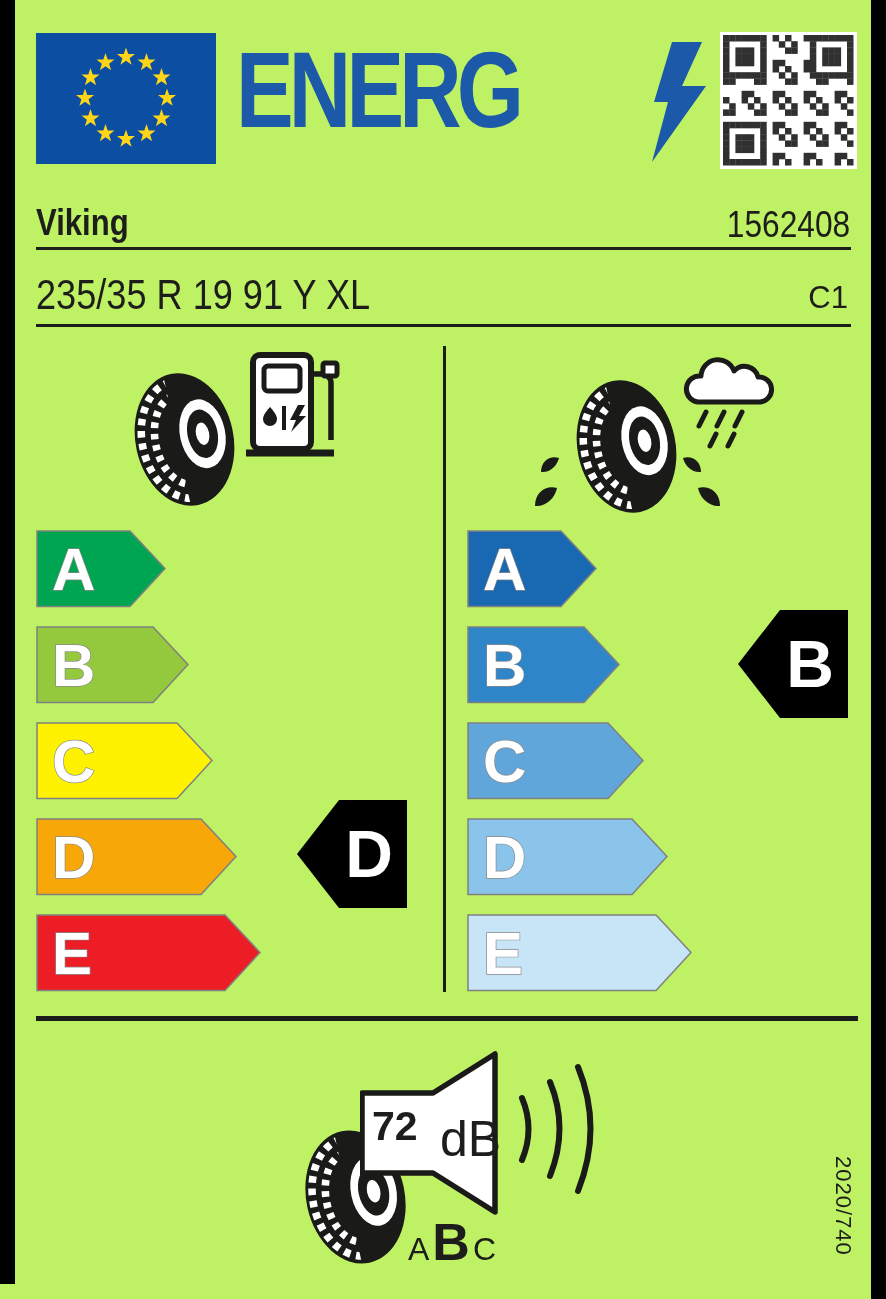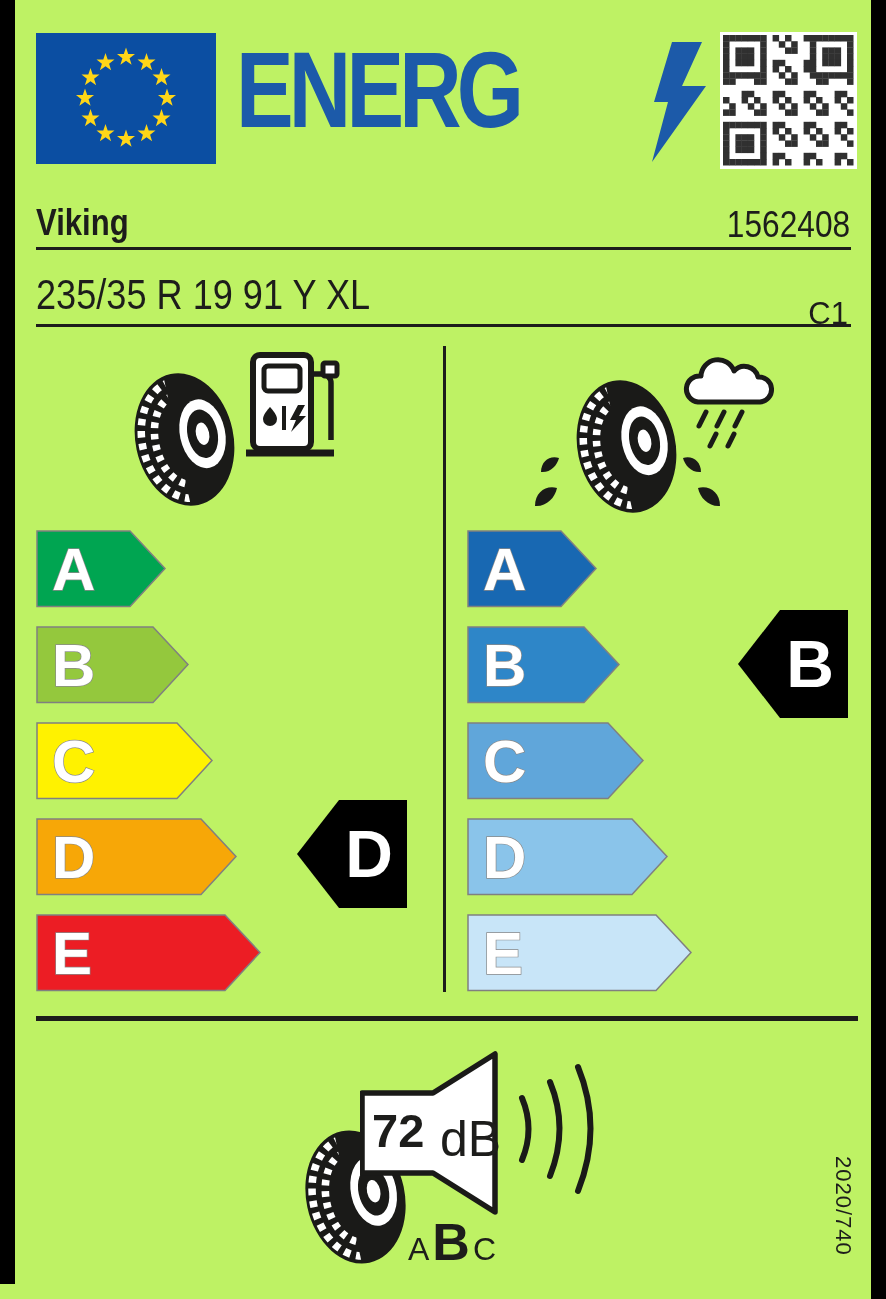--- a/index.html
+++ b/index.html
@@ -6,28 +6,28 @@
   .label{position:relative;width:886px;height:1299px;background:#bef264;overflow:hidden;
          font-family:"Liberation Sans",sans-serif;color:#1d1d1b;}
   .abs{position:absolute;}
   .border-bar{position:absolute;background:#000;}
   .hr{position:absolute;background:#1d1d1b;}
   .cond{transform:scaleX(0.84);transform-origin:0 50%;white-space:nowrap;}
   .cond-r{transform:scaleX(0.88);transform-origin:100% 50%;white-space:nowrap;}
   .brand{font-size:37px;font-weight:bold;letter-spacing:0;}
   .typeid{font-size:36px;}
   .size-row{font-size:43px;}
-  .c1{font-size:31px;margin-top:16px;}
+  .c1{font-size:31px;}
   .energ{font-size:108px;font-weight:bold;letter-spacing:-6px;line-height:1;
          transform:scaleX(0.80);transform-origin:0 50%;}
   .grade-letter{font-family:"Liberation Sans",sans-serif;font-weight:bold;font-size:60px;
                 fill:#fff;stroke:#8a8a8a;stroke-width:1.4px;paint-order:stroke;}
   .indicator-letter{font-family:"Liberation Sans",sans-serif;font-weight:bold;font-size:66px;
                 fill:#fff;text-anchor:middle;}
-  .db-value{font-size:47px;font-weight:bold;}
+  .db-value{font-size:41px;font-weight:bold;}
   .db-unit{font-size:50px;}
   .noise-classes{display:flex;align-items:baseline;gap:3px;}
   .noise-a,.noise-c{font-size:32px;}
   .noise-b{font-size:52px;font-weight:bold;}
   .reg{writing-mode:vertical-rl;font-size:22px;letter-spacing:1px;}
   svg{display:block;}
   .outline{fill:#fff;stroke:#1a1a18;}
 </style>
 </head>
 <body>

